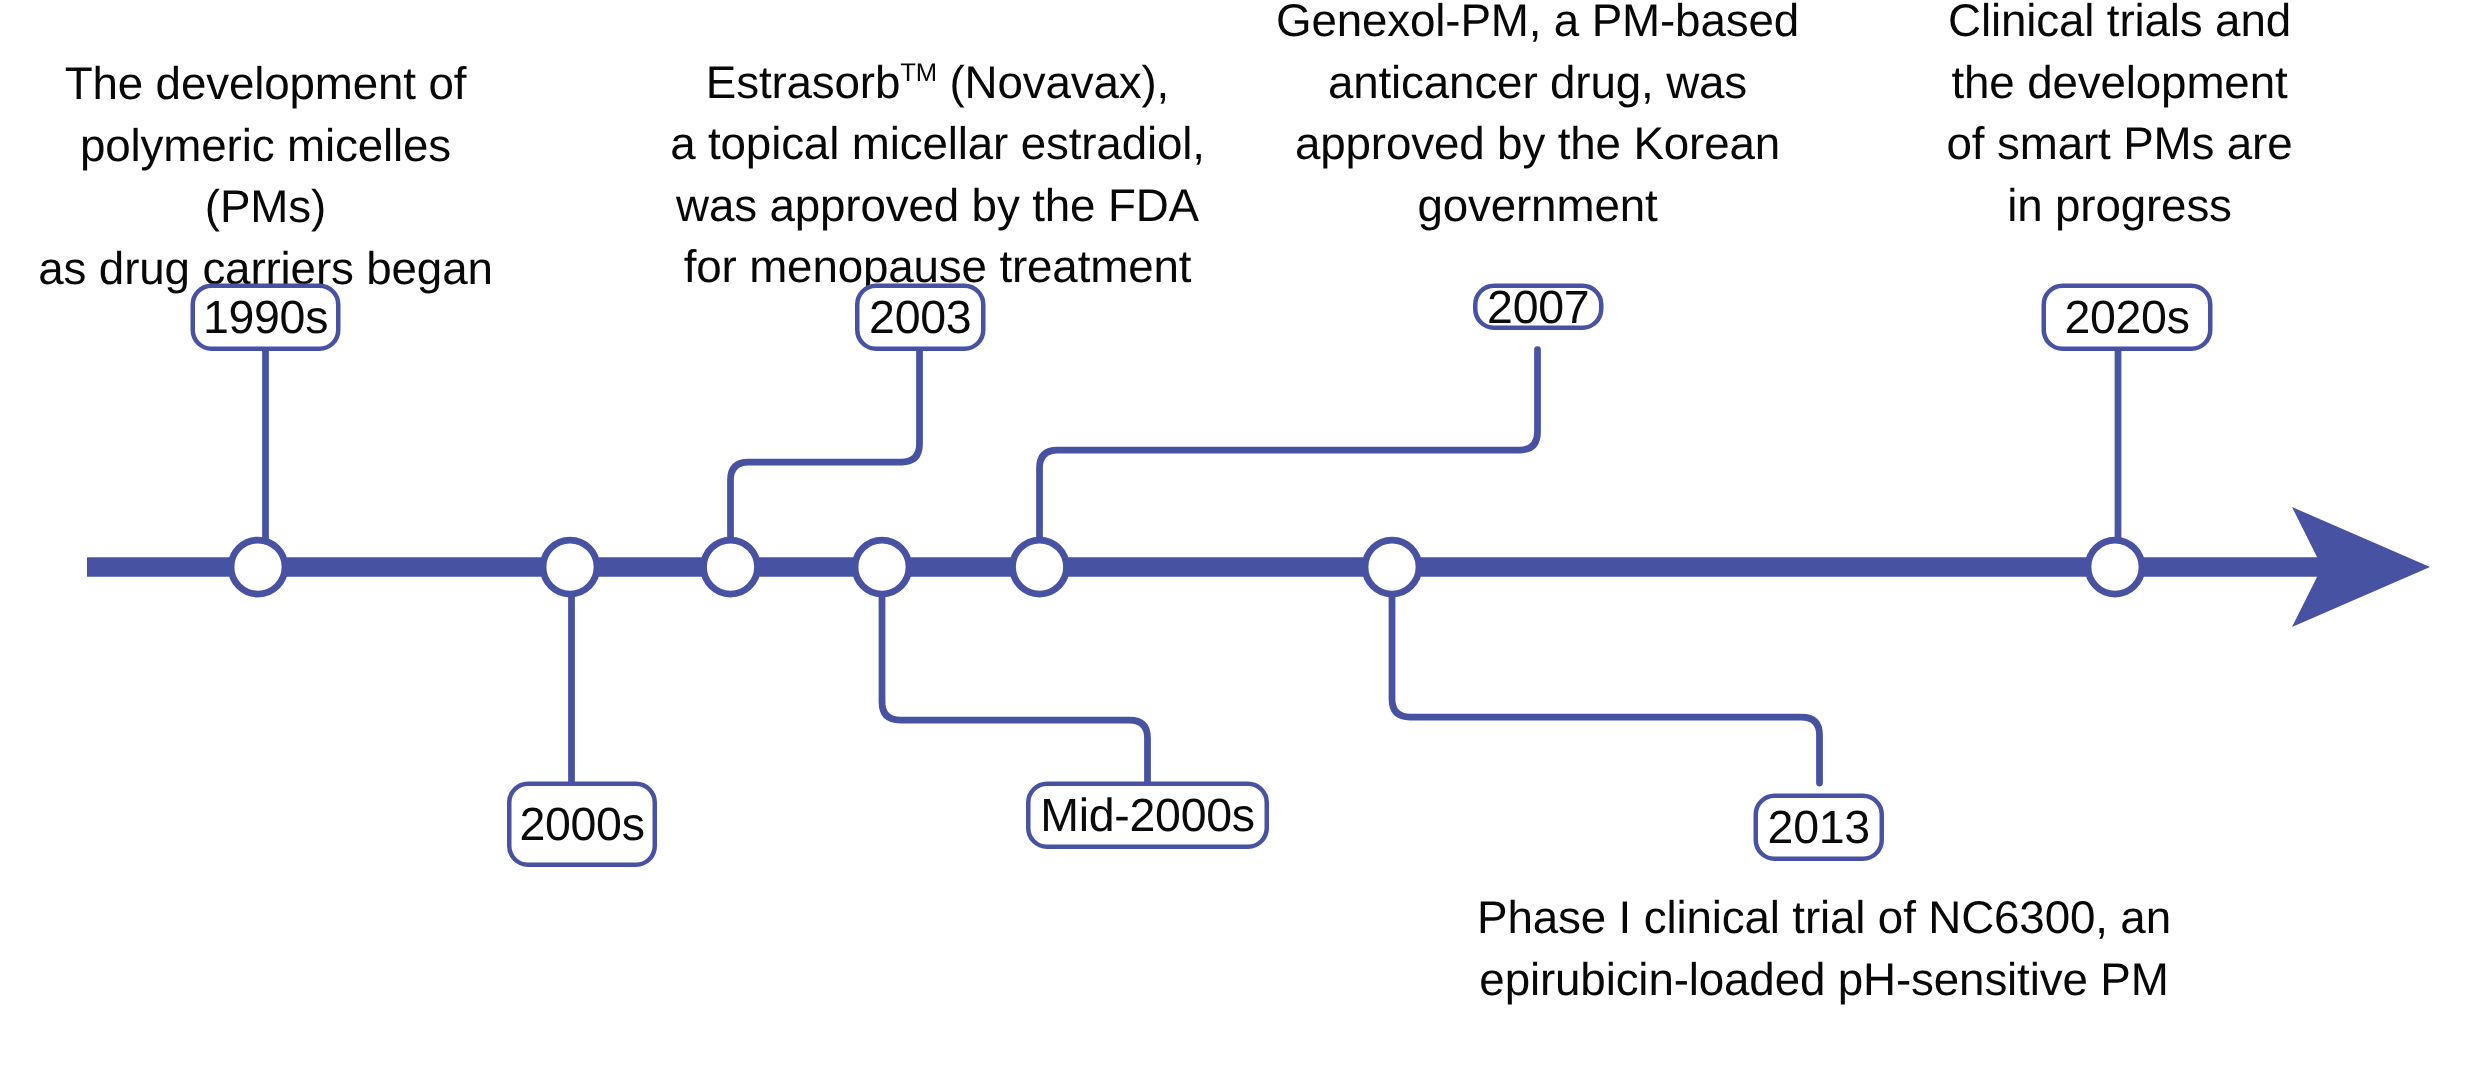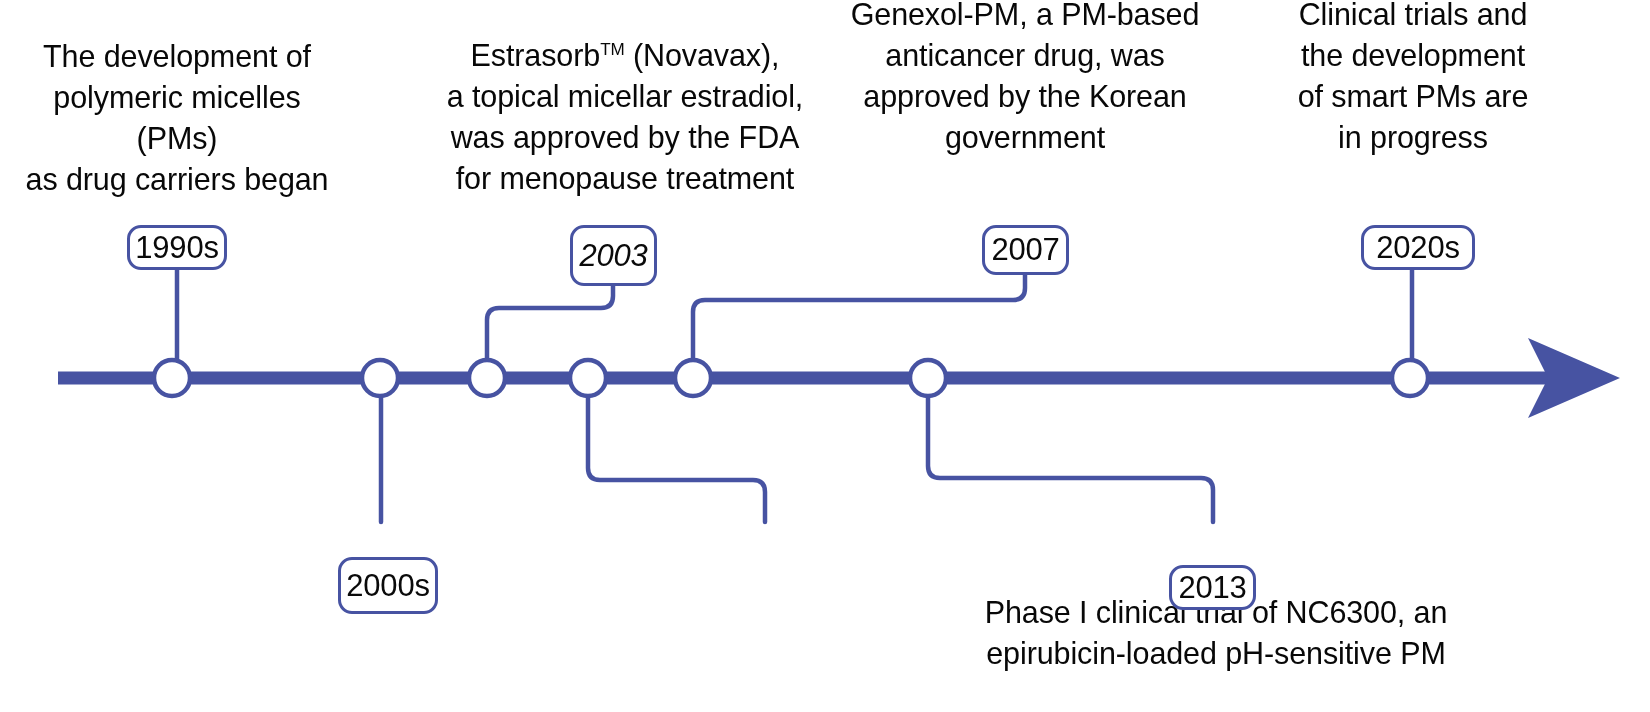--- a/index.html
+++ b/index.html
@@ -33,21 +33,20 @@
     background:#ffffff;
     border:3.4px solid #4753A2;
     border-radius:14px;
     display:flex;
     align-items:center;
     justify-content:center;
     font-size:31px;
     color:#0a0a0a;
     z-index:5;
     letter-spacing:-0.2px;
-    margin-top:36px;
   }
 </style>
 </head>
 <body>
 
 <div id="stage">
 
   <svg id="wires" viewBox="0 0 1650 712">
 
     <line x1="58" y1="378" x2="1560" y2="378" stroke="#4753A2" stroke-width="13"></line>
@@ -98,24 +97,25 @@
 of smart PMs are
 in progress</div>
 
 
 
   <div class="caption" style="left:958px;top:592px;width:516px;">Phase I clinical trial of NC6300, an
 epirubicin-loaded pH-sensitive PM</div>
 
   <div class="yearbox" style="left:127px;top:189px;width:100px;height:45px;">1990s</div>
 
-  <div class="yearbox" style="left:570px;top:189px;width:87px;height:61px;font-style:italic;">2003</div>
+  <div class="yearbox" style="left:570px;top:189px;width:87px;height:45px;">2003</div>
 
-  <div class="yearbox" style="left:982px;top:189px;width:87px;height:50px;">2007</div>
+  <div class="yearbox" style="left:982px;top:189px;width:87px;height:31px;">2007</div>
 
   <div class="yearbox" style="left:1361px;top:189px;width:114px;height:45px;">2020s</div>
 
   <div class="yearbox" style="left:338px;top:521px;width:100px;height:57px;">2000s</div>
 
+  <div class="yearbox" style="left:684px;top:521px;width:162px;height:45px;">Mid-2000s</div>
 
   <div class="yearbox" style="left:1169px;top:529px;width:87px;height:45px;">2013</div>
 
 </div>
 
 </body></html>

